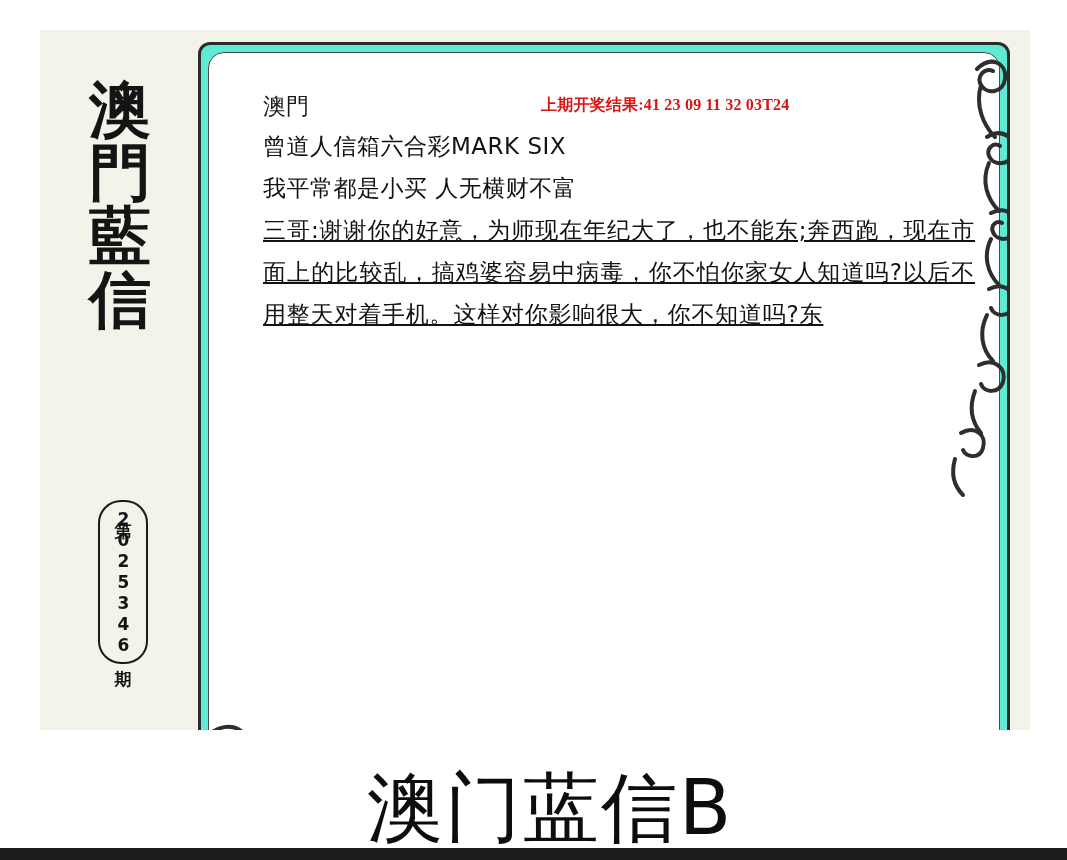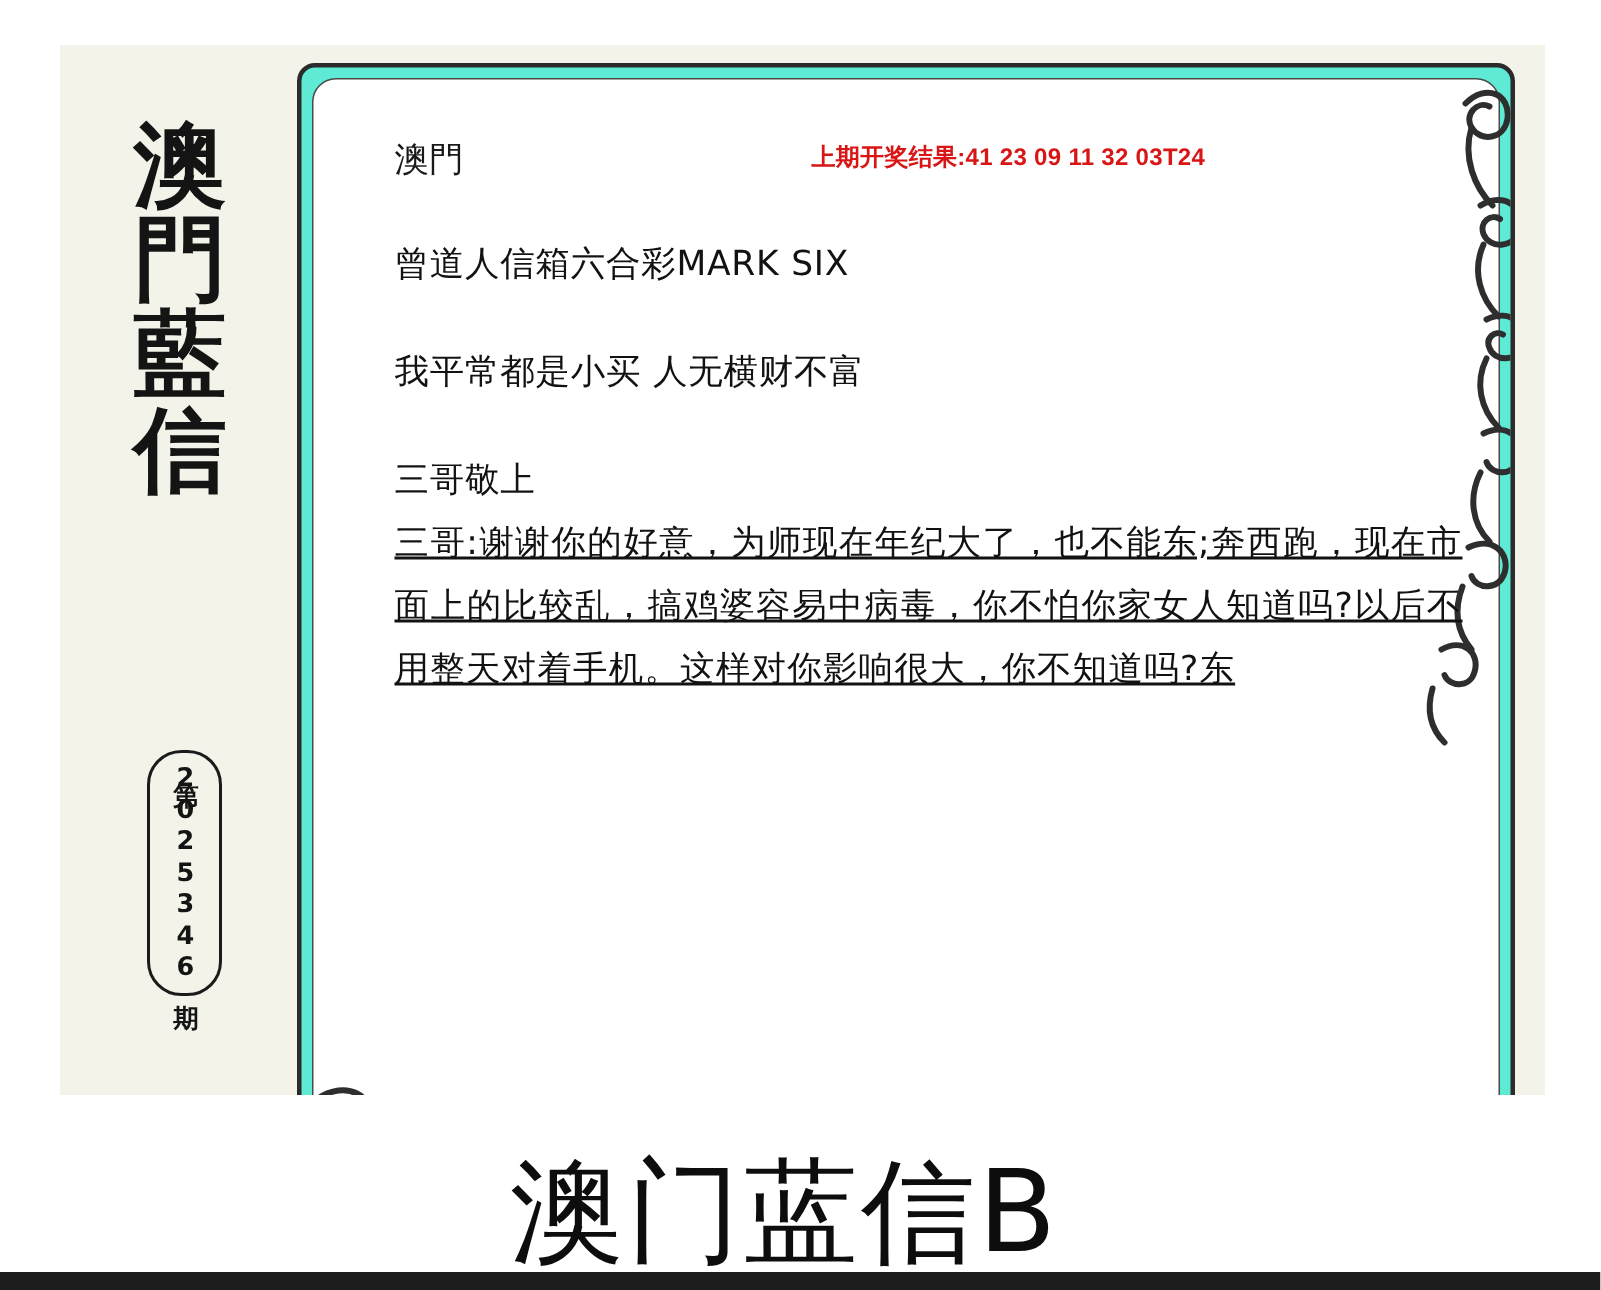--- a/index.html
+++ b/index.html
@@ -137,53 +137,52 @@
     color: #1a1a1a;
     font-family: "DejaVu Sans", "Liberation Sans", sans-serif;
   }
   .prev-result {
     position: absolute;
     left: 278px;
     top: 4px;
     font-size: 16px;
     font-weight: 700;
     color: #d81616;
-    font-family: Liberation Sans, sans-serif;
+    font-family: Liberation Serif, serif;
     letter-spacing: 0.2px;
     white-space: nowrap;
   }
 
   .line {
     font-size: 23px;
     color: #121212;
     line-height: 42px;
     font-family: "DejaVu Sans", "Liberation Sans", sans-serif;
     letter-spacing: 0.5px;
     white-space: nowrap;
-    margin-top: 30px;
   }
   .para {
     font-size: 23px;
     color: #121212;
     line-height: 42px;
     font-family: "DejaVu Sans", "Liberation Sans", sans-serif;
     letter-spacing: 0.8px;
     text-align: justify;
     text-justify: inter-ideograph;
     width: 712px;
   }
   .para.second {
     margin-top: 0px;
     text-decoration: underline;
   }
 
   
   .caption-zone {
     position: absolute;
-    left: 28px;
+    left: 55px;
     top: 730px;
     width: 990px;
     height: 130px;
     background: #ffffff;
     overflow: hidden;
   }
   .caption {
     position: absolute;
     left: 0;
     top: 40px;
@@ -274,21 +273,20 @@
         </g>
       </svg>
 
       <div class="content">
         <div class="row-top">
           <div class="label-location">澳門</div>
           <div class="prev-result">上期开奖结果:41 23 09 11 32 03T24</div>
         </div>
         <div class="line">曾道人信箱六合彩MARK SIX</div>
         <div class="line">我平常都是小买 人无横财不富</div>
-        <div class="line">三哥敬上</div>
         <div class="para second">三哥:谢谢你的好意，为师现在年纪大了，也不能东;奔西跑，现在市面上的比较乱，搞鸡婆容易中病毒，你不怕你家女人知道吗?以后不用整天对着手机。这样对你影响很大，你不知道吗?东</div>
       </div>
     </div>
   </div>
 
   <div class="caption-zone">
     <div class="caption">澳门蓝信B</div>
   </div>
 
   <div class="left-edge"></div>

